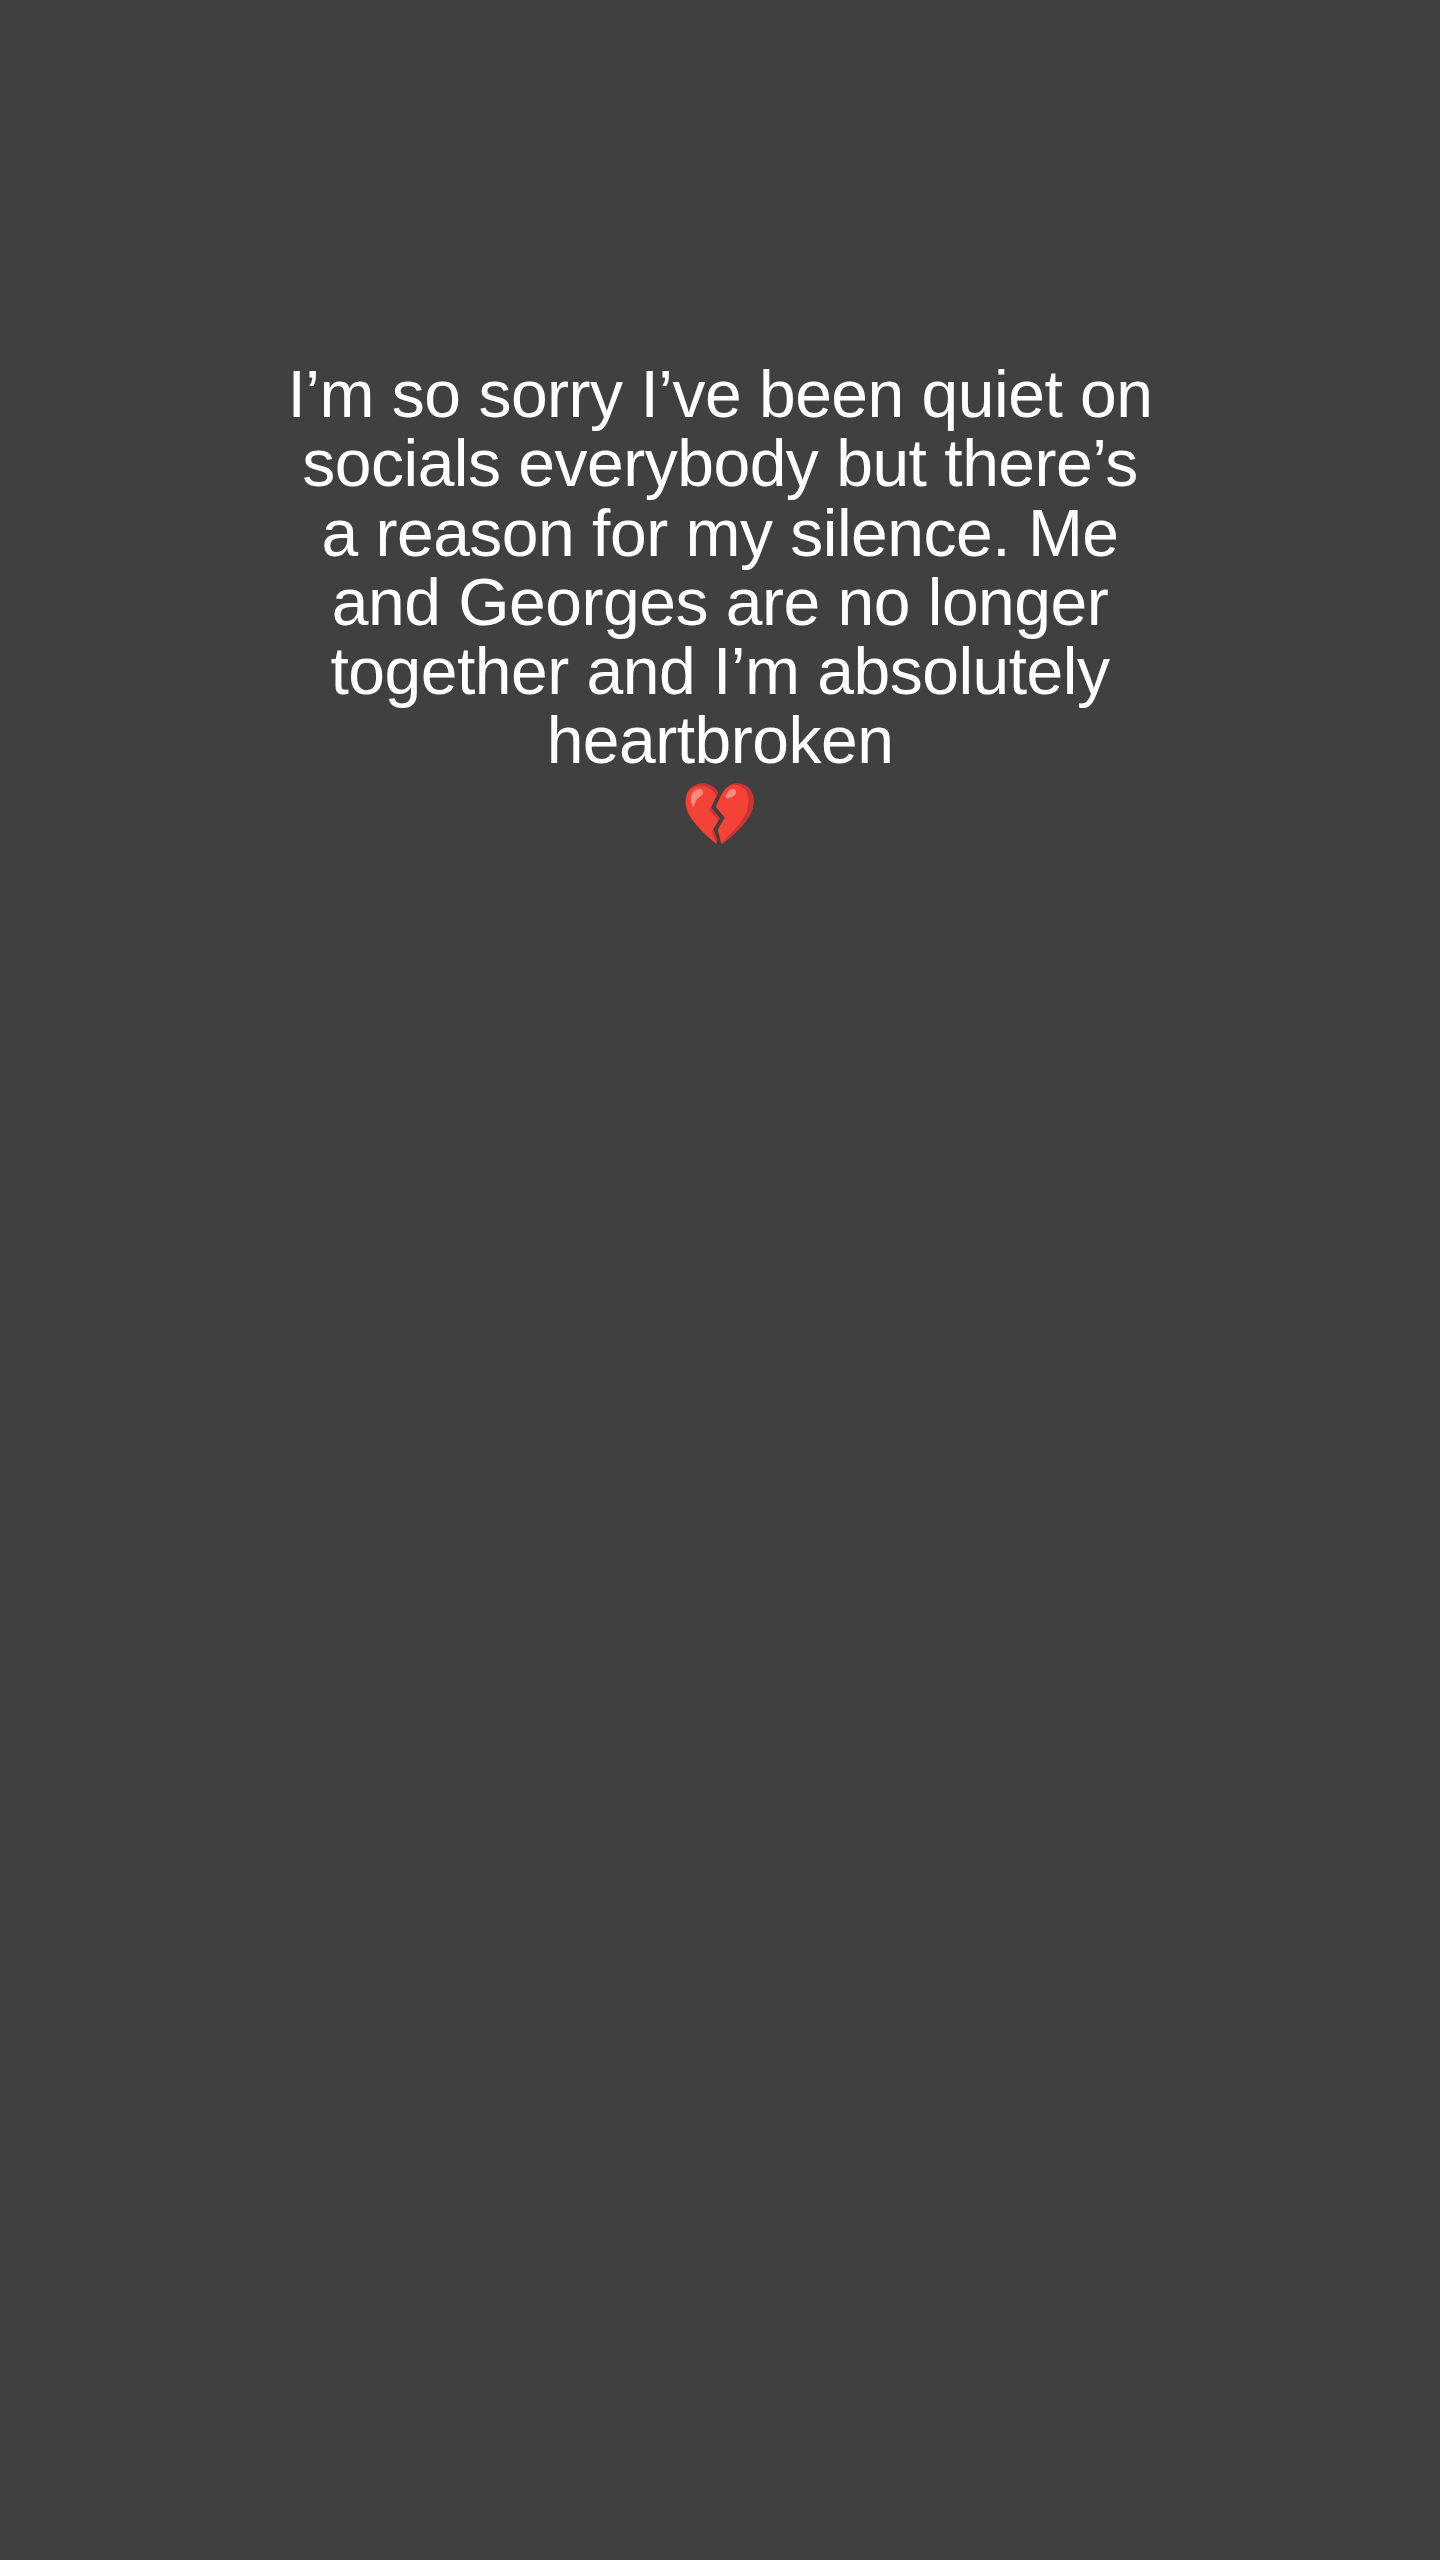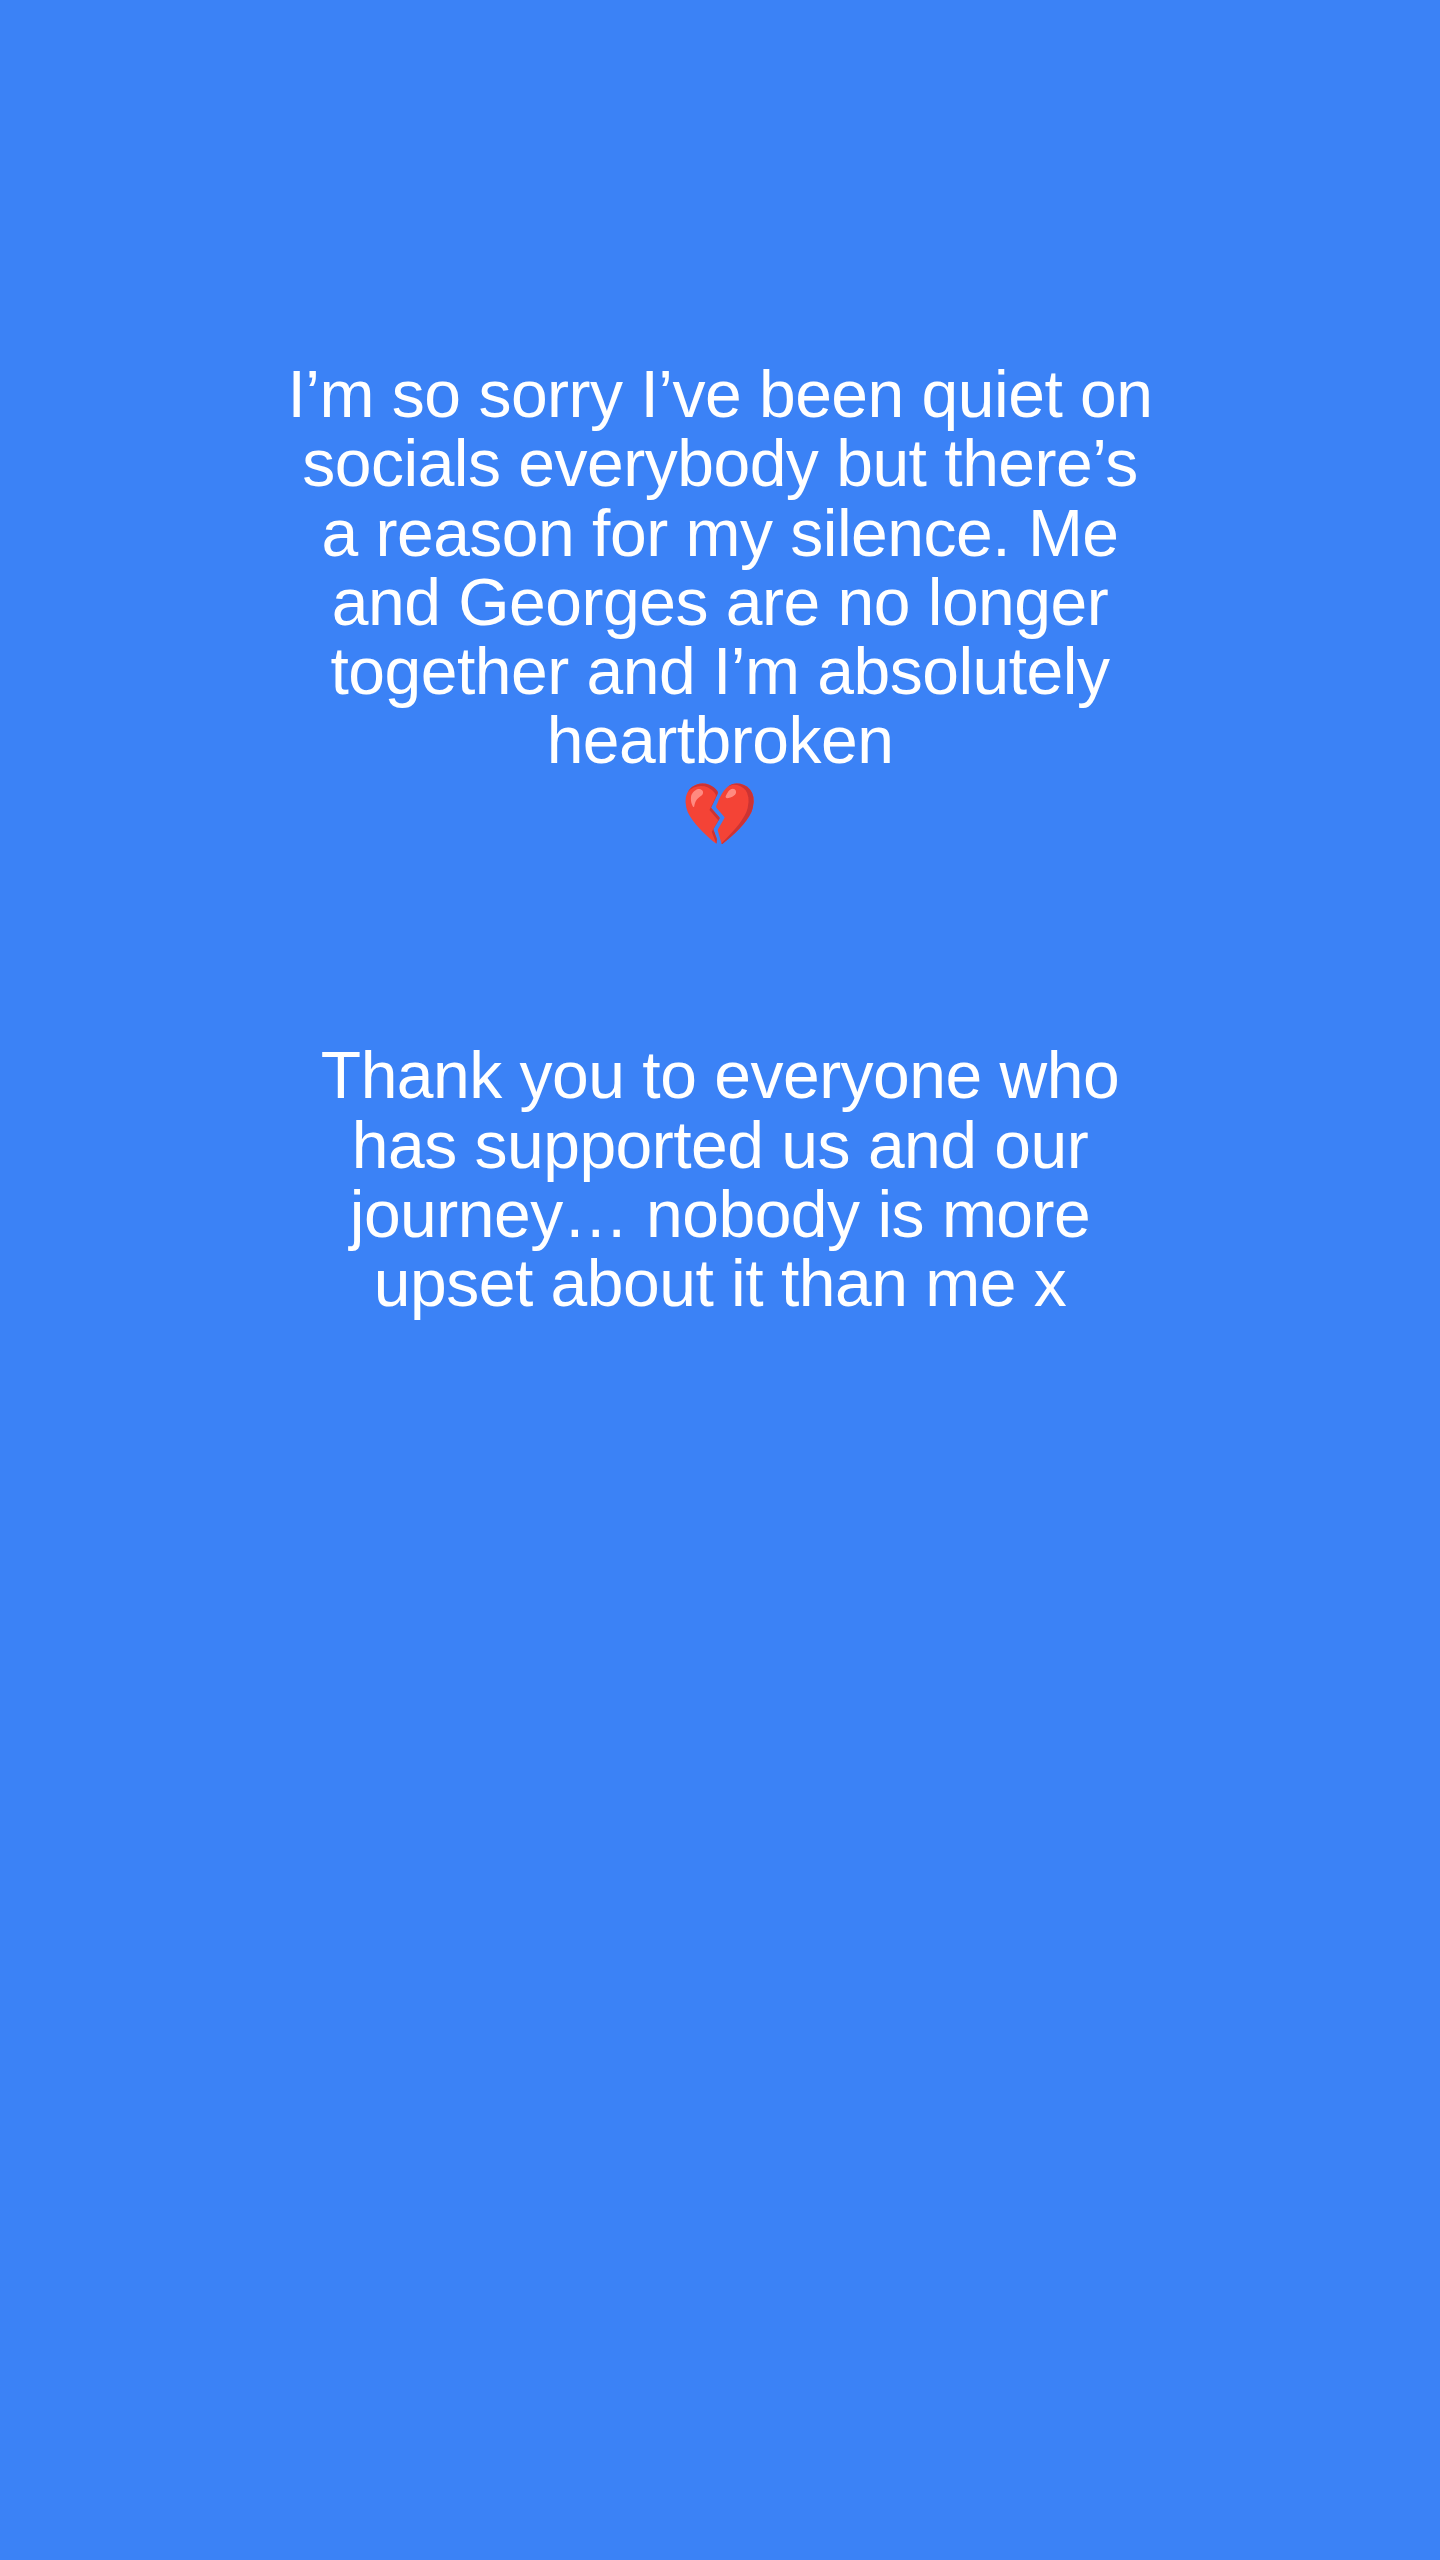--- a/index.html
+++ b/index.html
@@ -11,21 +11,21 @@
     width: 1440px;
     height: 2560px;
     overflow: hidden;
     font-family: "Liberation Sans", sans-serif;
   }
 
   #story-screen {
     position: relative;
     width: 1440px;
     height: 2560px;
-    background: #3b82f6;
+    background: #404040;
     display: flex;
     flex-direction: column;
     align-items: center;
   }
 
   #story-text-block {
     position: absolute;
     left: 50%;
     transform: translateX(-50%);
     top: 360px;
@@ -87,17 +87,16 @@
 
     <p class="story-paragraph p1">I’m so sorry I’ve been quiet on socials everybody but there’s a reason for my silence. Me and Georges are no longer together and I’m absolutely heartbroken</p>
 
     <p class="emoji-line">💔</p>
 
     <div class="paragraph-gap"></div>
 
 
     <div class="paragraph-gap-small"></div>
 
-    <p class="story-paragraph p3">Thank you to everyone who has supported us and our journey… nobody is more upset about it than me x</p>
 
   </div>
 
 </div>
 
 </body></html>

